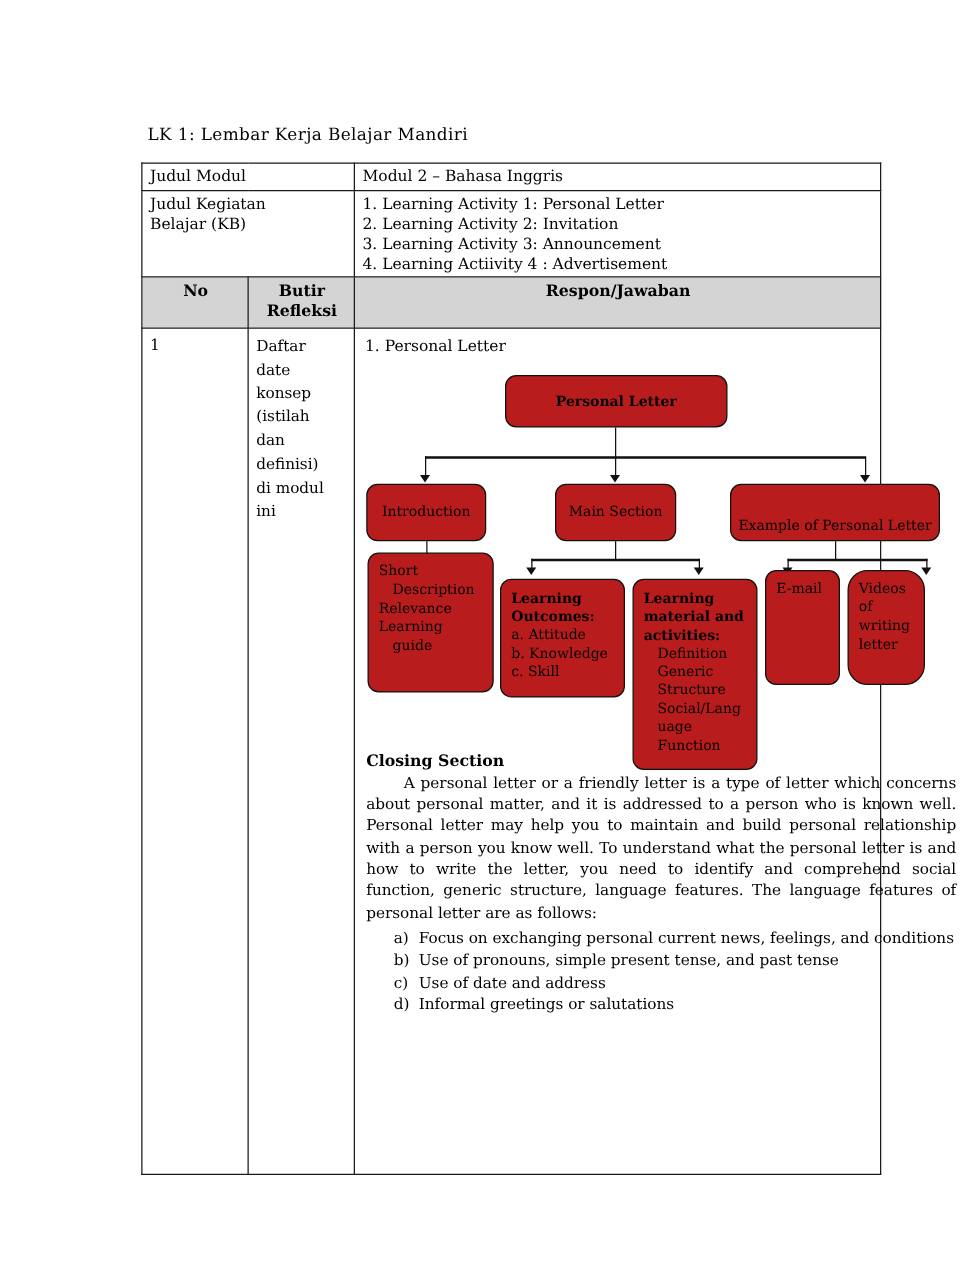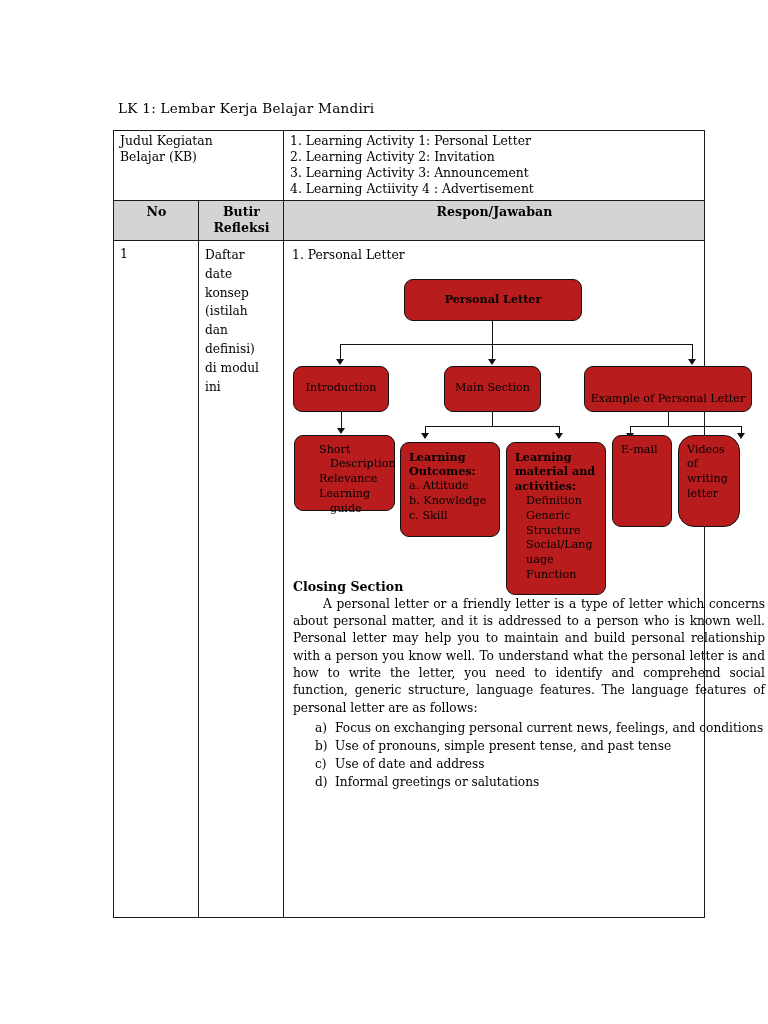--- a/index.html
+++ b/index.html
@@ -170,20 +170,26 @@
 </head>
 <body>
 
 <div id="page">
 
   <div class="doc-title">LK 1: Lembar Kerja Belajar Mandiri</div>
 
   <table class="tbl">
     <tbody>
 
+      <tr>
+        <td class="cell-label" colspan="2">Judul Modul</td>
+        <td>
+          <div class="meta-line">Modul 2 – Bahasa Inggris</div>
+        </td>
+      </tr>
 
       <tr>
         <td class="cell-label" colspan="2">
           <div class="meta-line">Judul Kegiatan</div>
           <div class="meta-line">Belajar (KB)</div>
         </td>
         <td>
           <div class="meta-line">1. Learning Activity 1: Personal Letter</div>
           <div class="meta-line">2. Learning Activity 2: Invitation</div>
           <div class="meta-line">3. Learning Activity 3: Announcement</div>
@@ -257,21 +263,21 @@
             <div class="ln-v" style="left:267px; top:161px; height:9px;"></div>
             <div class="arr" style="left:263px; top:168px;"></div>
 
             <div class="ln-v" style="left:376px; top:147px; height:15px;"></div>
             <div class="ln-h" style="left:338px; top:161px; width:112px;"></div>
             <div class="ln-v" style="left:338px; top:161px; height:9px;"></div>
             <div class="arr" style="left:334px; top:168px;"></div>
             <div class="ln-v" style="left:449px; top:161px; height:9px;"></div>
             <div class="arr" style="left:445px; top:168px;"></div>
 
-            <div class="node" style="left:2px; top:170px; width:101px; height:76px; padding:7px 6px 6px 24px;">
+            <div class="node" style="left:2px; top:156px; width:101px; height:112px; padding:7px 6px 6px 8px;">
               <span class="ln">Short</span>
               <span class="ln ind">Description</span>
               <span class="ln">Relevance</span>
               <span class="ln">Learning</span>
               <span class="ln ind">guide</span>
             </div>
 
             <div class="node" style="left:108px; top:177px; width:100px; height:95px; padding:7px 5px 6px 8px;">
               <span class="ttl">Learning</span>
               <span class="ttl">Outcomes:</span>

